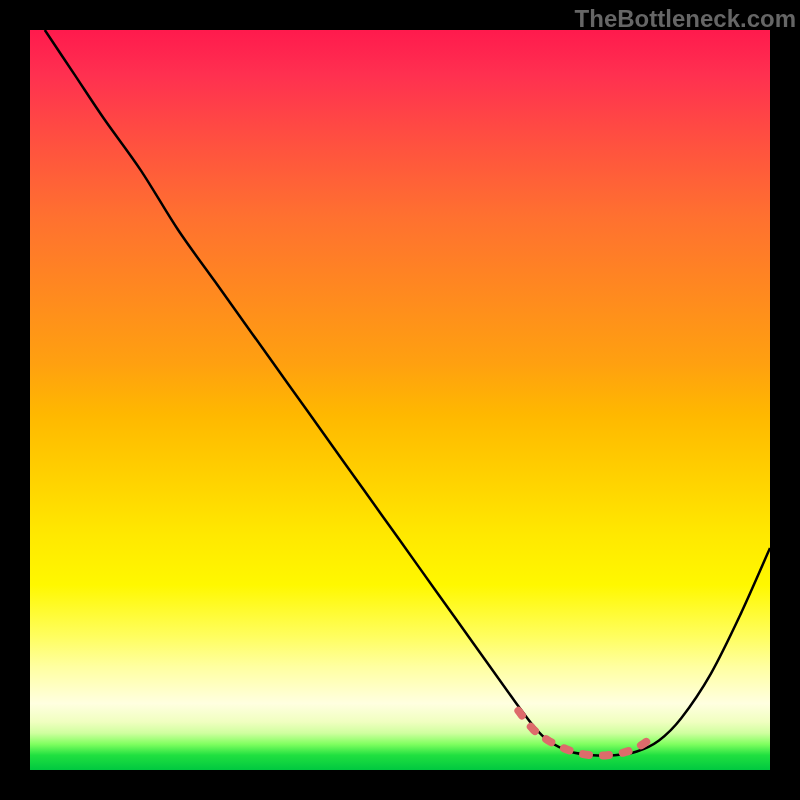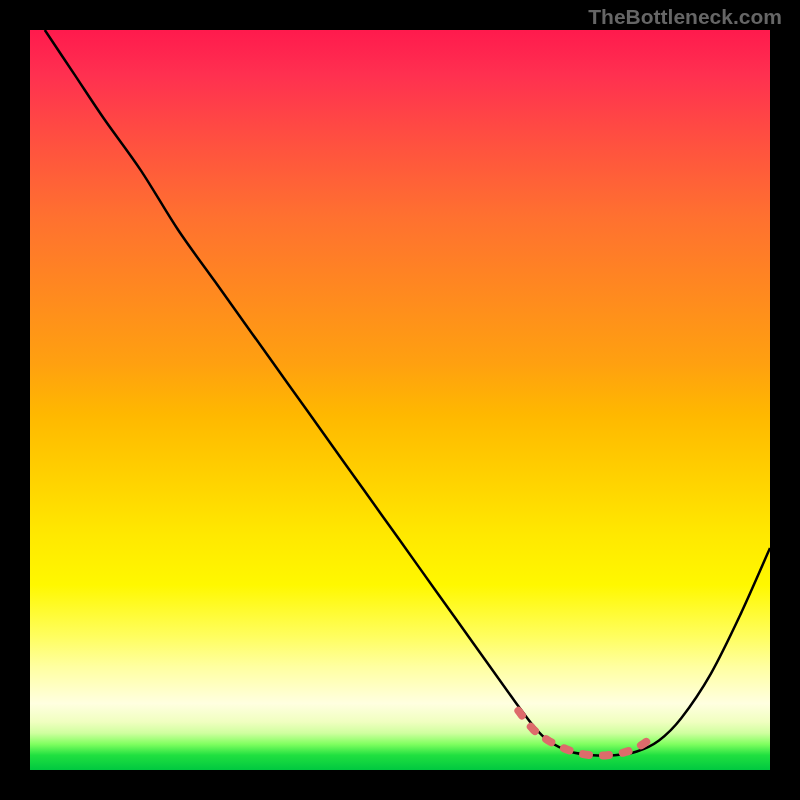--- a/index.html
+++ b/index.html
@@ -7,23 +7,23 @@
     padding: 0;
     background: #000;
     width: 800px;
     height: 800px;
     position: relative;
     font-family: Arial, sans-serif;
   }
   .attribution {
     position: absolute;
     top: 5px;
-    right: 18px;
+    right: 4px;
     color: #666;
-    font-size: 21px;
+    font-size: 24px;
     font-weight: bold;
     z-index: 10;
   }
   .chart-area {
     position: absolute;
     top: 30px;
     left: 30px;
     width: 740px;
     height: 740px;
   }

